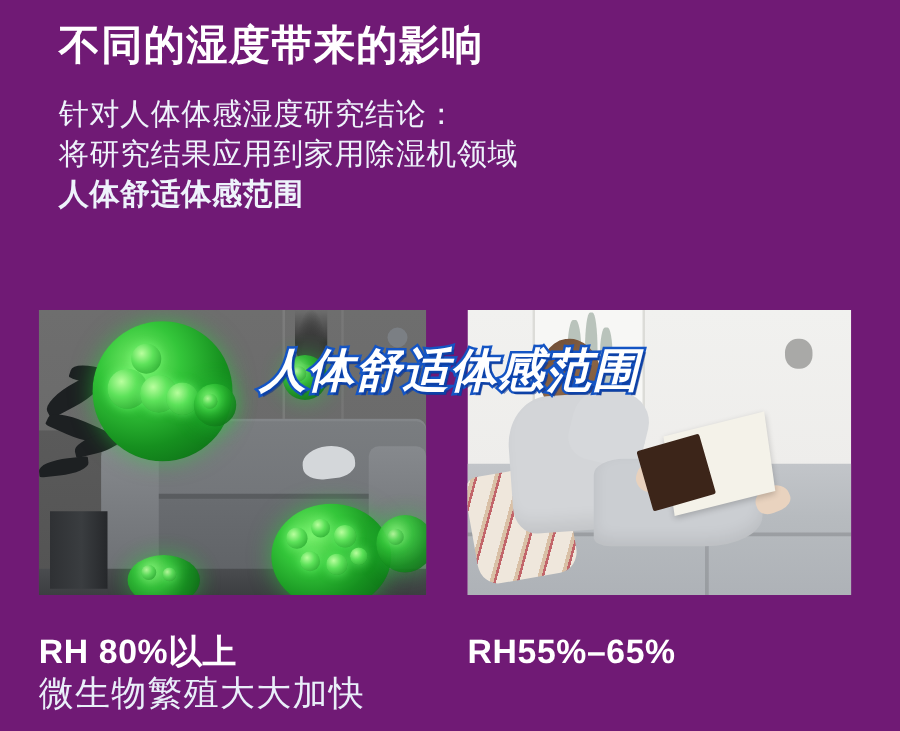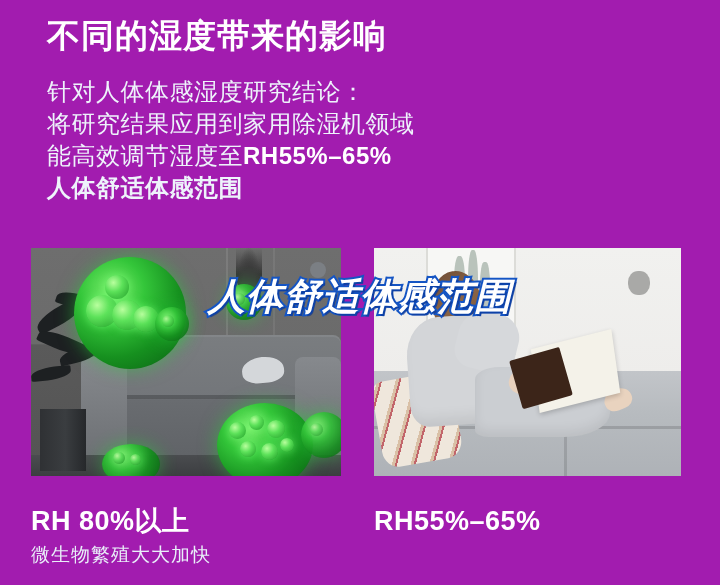--- a/index.html
+++ b/index.html
@@ -11,21 +11,21 @@
     height: 585px;
     overflow: hidden;
     background: #1149bd;
     font-family: "Liberation Sans", "DejaVu Sans", sans-serif;
     -webkit-font-smoothing: antialiased;
   }
   #poster {
     position: relative;
     width: 720px;
     height: 585px;
-    background: #a21caf;
+    background: #701a75;
     overflow: hidden;
   }
 
   
   #headline {
     position: absolute;
     left: 47px;
     top: 14px;
     font-size: 33px;
     font-weight: bold;
@@ -329,38 +329,37 @@
   .cap-main {
     font-size: 27px;
     font-weight: bold;
     color: #ffffff;
     letter-spacing: 0.5px;
     line-height: 32px;
     white-space: nowrap;
   }
   .cap-sub {
     margin-top: 5px;
-    font-size: 19px;
+    font-size: 28px;
     color: #e9eff9;
     letter-spacing: 1px;
     line-height: 26px;
     white-space: nowrap;
   }
 </style>
 </head>
 <body>
 
 <div id="poster">
 
   <div id="headline">不同的湿度带来的影响</div>
 
   <div id="sub-block">
     <div class="sub-line">针对人体体感湿度研究结论：</div>
     <div class="sub-line">将研究结果应用到家用除湿机领域</div>
-    <div class="sub-line"><span>能高效调节湿度至</span><span class="strong">RH55%–65%</span></div>
     <div class="sub-line bold">人体舒适体感范围</div>
   </div>
 
   <div id="image-row">
 
     <div class="photo" id="photo-left">
       <div class="room-dark">
         <div class="wall-seam"></div>
         <div class="wall-seam2"></div>
         <div class="wall-dot"></div>

